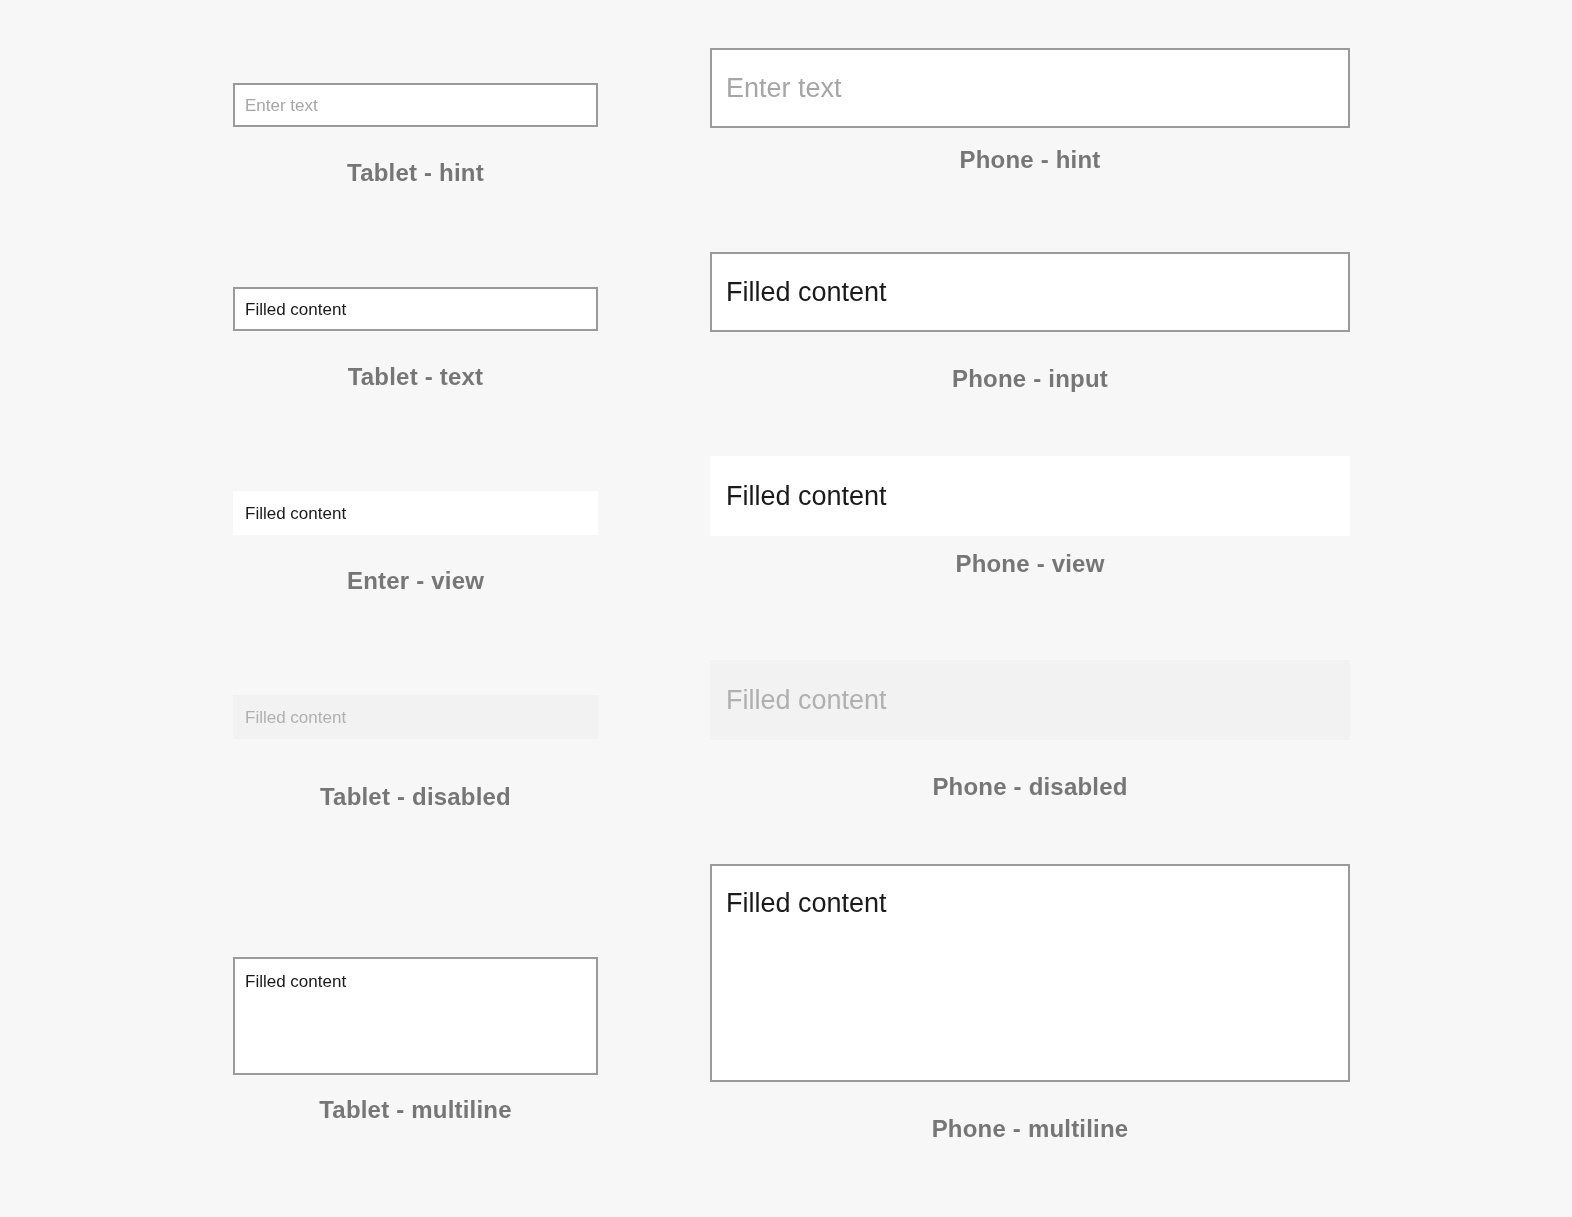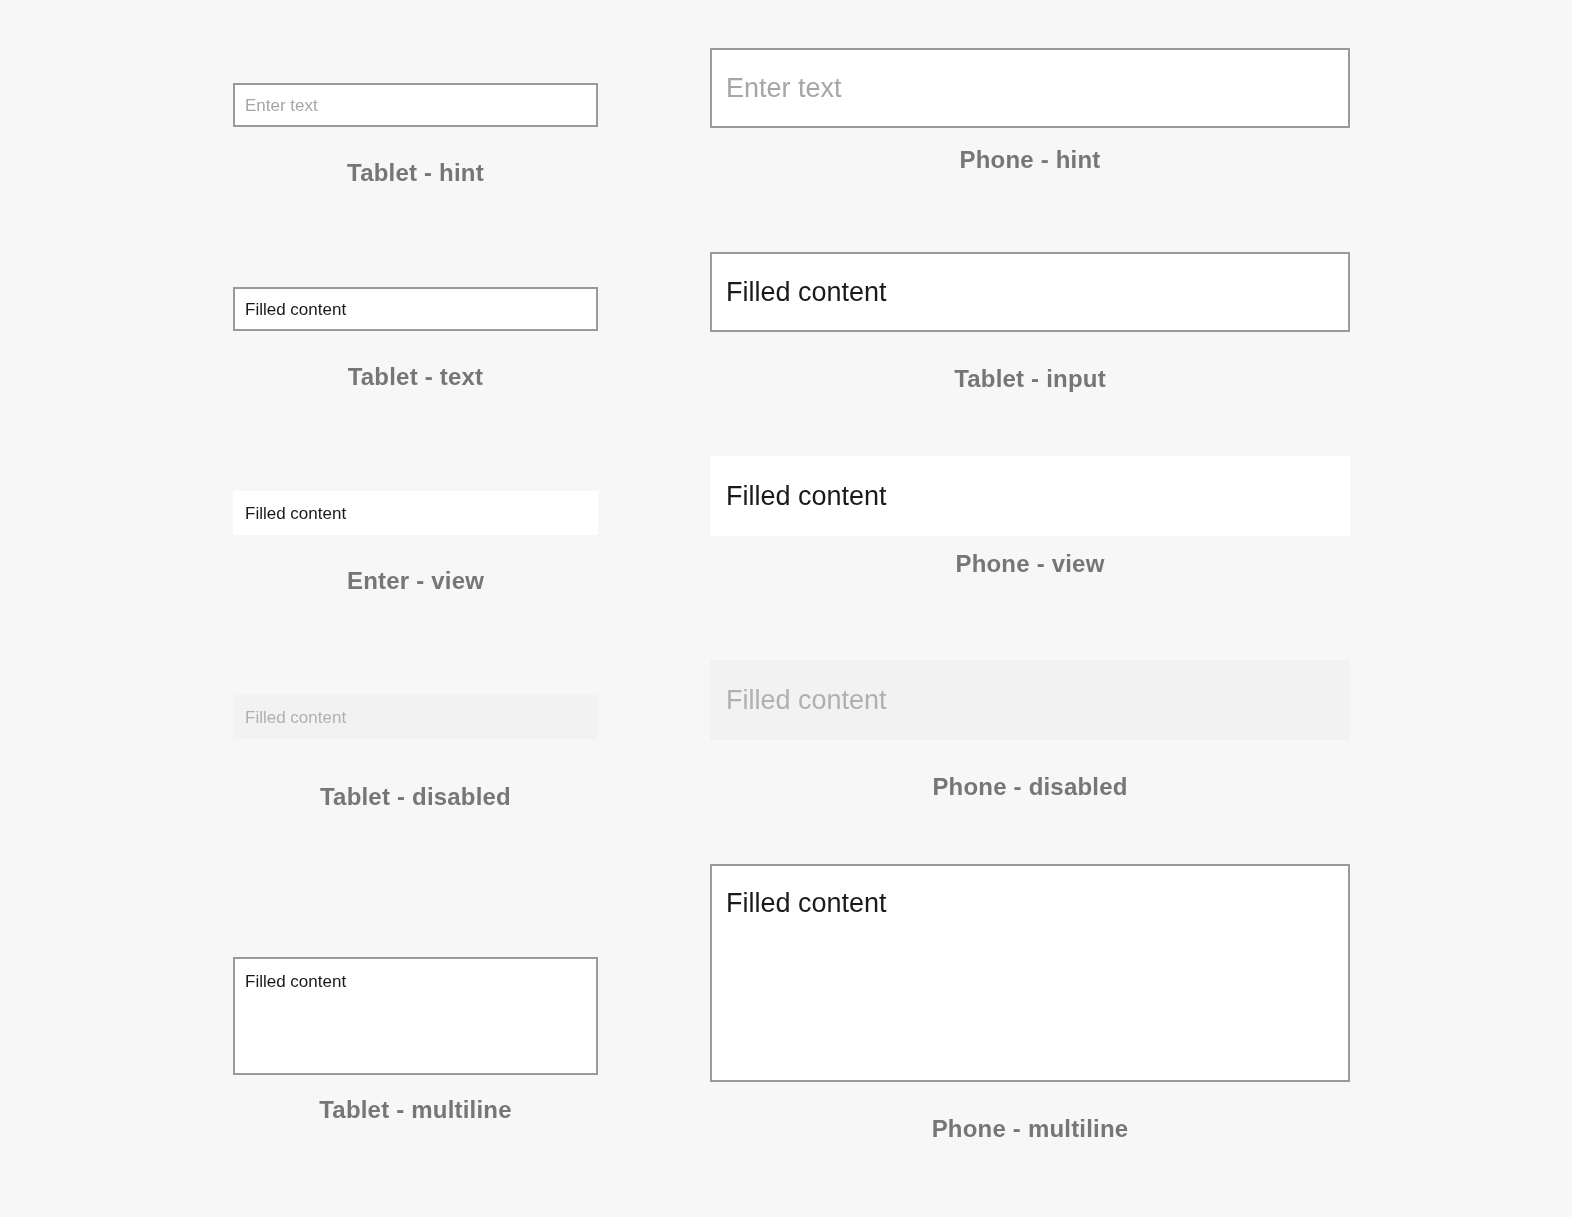--- a/index.html
+++ b/index.html
@@ -126,21 +126,21 @@
     <div class="field bordered">
       <span class="field-text tone-filled">Filled content</span>
     </div>
     <div class="caption" style="margin-top:32px;">Tablet - text</div>
   </div>
 
   <div class="specimen phone" style="left:710px; top:252px;">
     <div class="field bordered">
       <span class="field-text tone-filled">Filled content</span>
     </div>
-    <div class="caption" style="margin-top:33px;">Tablet - input</div>
+    <div class="caption" style="margin-top:33px;">Phone - input</div>
   </div>
 
   <div class="specimen tablet" style="left:233px; top:491px;">
     <div class="field borderless">
       <span class="field-text tone-filled">Filled content</span>
     </div>
     <div class="caption" style="margin-top:32px;">Enter - view</div>
   </div>
 
   <div class="specimen phone" style="left:710px; top:456px;">

